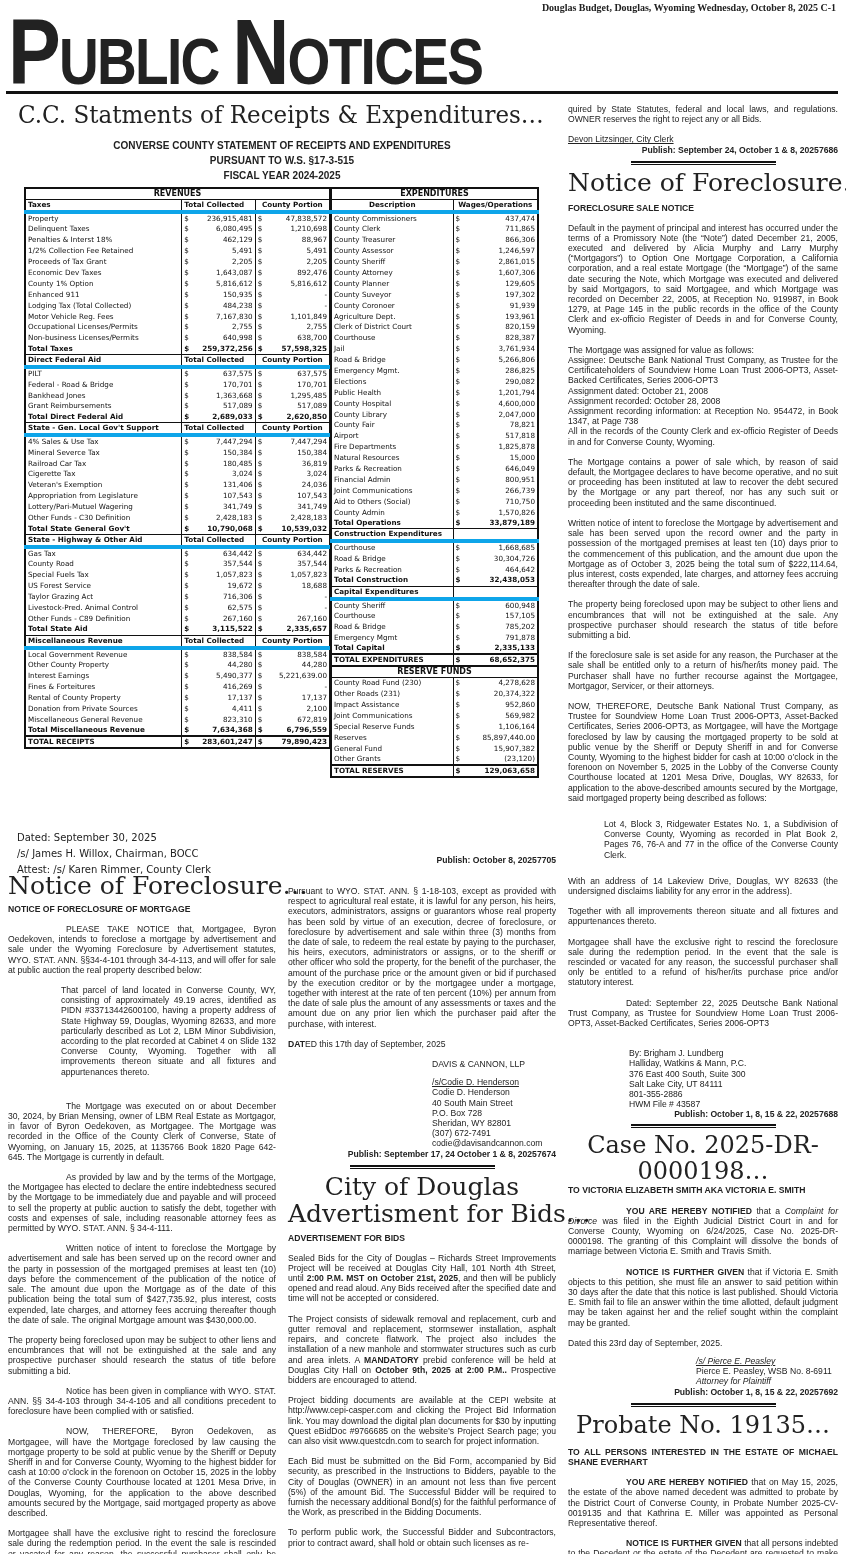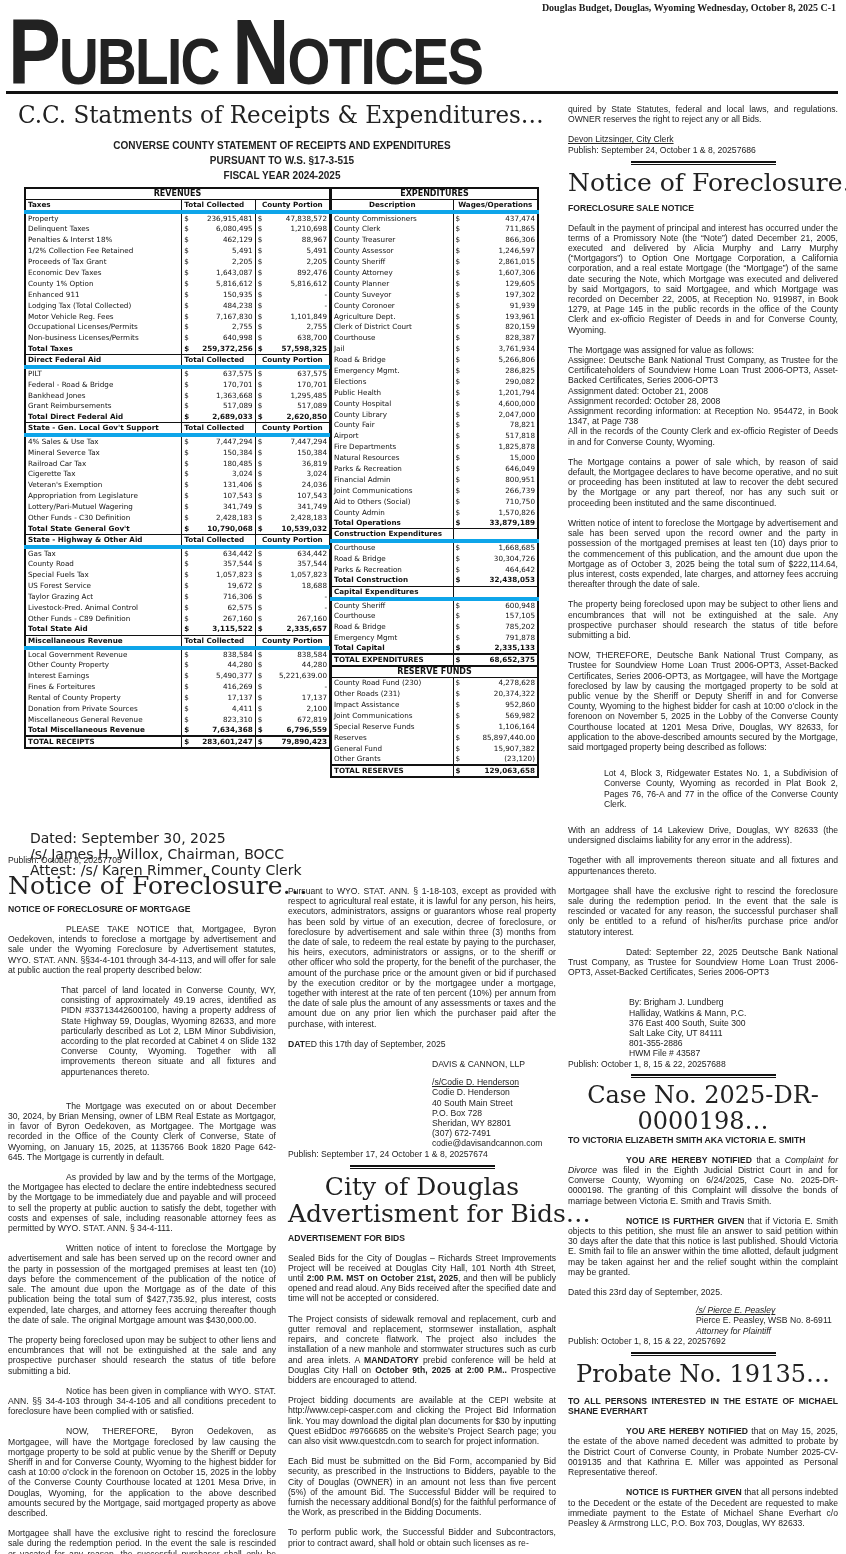--- a/index.html
+++ b/index.html
@@ -9,21 +9,21 @@
 .mast{left:8px;top:6px;font-family:"Liberation Sans",sans-serif;font-weight:bold;font-size:92px;line-height:92px;letter-spacing:-2px;transform:scaleX(0.86);transform-origin:left top;white-space:nowrap}
 .mast .sm{font-size:64px}
 .mastrule{left:6px;right:8px;top:91px;height:3px;background:#111}
 .hd{font-family:"DejaVu Serif",serif;color:#222;white-space:nowrap}
 .p{font-size:8.6px;line-height:10.2px;text-align:justify;hyphens:auto}
 .p + .p{margin-top:10px}
 .ind{text-indent:58px}
 .center{text-align:center}
 .bold{font-weight:bold}
 .sub{font-weight:bold;font-size:8.6px;margin:6px 0 10px}
-.pub{display:flex;justify-content:flex-start;font-weight:normal;font-size:8.6px}
+.pub{display:flex;justify-content:flex-end;font-weight:bold;font-size:8.6px}
 .dbl{height:4px;border-top:2px solid #111;border-bottom:1px solid #111;width:145px;margin:0 auto 4px}
 .blk{margin-left:58px}
 .sig{margin-left:190px;font-size:8.6px;line-height:10.2px}
 .u{text-decoration:underline}
 
 .cct{font-family:"DejaVu Sans",sans-serif;font-size:7.2px;color:#111}
 .tbl{border:2px solid #111;border-collapse:collapse;width:100%}
 .tbl td{padding:0 2px;height:10.9px;line-height:10px;white-space:nowrap}
 .tbl td.d{width:10px}
 .tbl td.n{text-align:right}
@@ -647,21 +647,21 @@
           <td class="n">(23,120)</td>
         </tr>
         <tr class="tt">
           <td>TOTAL RESERVES</td>
           <td class="d sep">$</td>
           <td class="n">129,063,658</td>
         </tr>
       </tbody>
     </table>
 </div>
-<div class="abs" style="left:30px;top:830px;font-family:'DejaVu Sans',sans-serif;font-size:14px;line-height:16px;color:#222">
+<div class="abs" style="left:17px;top:830px;font-family:'DejaVu Sans',sans-serif;font-size:10px;line-height:16px;color:#222">
  <div>Dated: September 30, 2025</div>
     <div>/s/ James H. Willox, Chairman, BOCC</div>
     <div>Attest: /s/ Karen Rimmer, County Clerk</div>
 </div>
 <div class="abs pub" style="left:8px;top:855px;width:548px">
     <span>Publish: October 8, 2025</span>
     <span>7705</span>
   </div>
 
 <div class="abs" style="left:568px;top:104px;width:270px">
@@ -677,20 +677,21 @@
  <div class="p">Default in the payment of principal and interest has occurred under the terms of a Promissory Note (the “Note”) dated December 21, 2005, executed and delivered by Alicia Murphy and Larry Murphy (“Mortgagors”) to Option One Mortgage Corporation, a California corporation, and a real estate Mortgage (the “Mortgage”) of the same date securing the Note, which Mortgage was executed and delivered by said Mortgagors, to said Mortgagee, and which Mortgage was recorded on December 22, 2005, at Reception No. 919987, in Book 1279, at Page 145 in the public records in the office of the County Clerk and ex-officio Register of Deeds in and for Converse County, Wyoming.</div>
  <div class="p">The Mortgage was assigned for value as follows:</div>
  <div class="p" style="margin-top:0">Assignee: Deutsche Bank National Trust Company, as Trustee for the Certificateholders of Soundview Home Loan Trust 2006-OPT3, Asset-Backed Certificates, Series 2006-OPT3</div>
  <div class="p" style="margin-top:0">Assignment dated: October 21, 2008</div>
  <div class="p" style="margin-top:0">Assignment recorded: October 28, 2008</div>
  <div class="p" style="margin-top:0">Assignment recording information: at Reception No. 954472, in Book 1347, at Page 738</div>
  <div class="p" style="margin-top:0">All in the records of the County Clerk and ex-officio Register of Deeds in and for Converse County, Wyoming.</div>
  <div class="p">The Mortgage contains a power of sale which, by reason of said default, the Mortgagee declares to have become operative, and no suit or proceeding has been instituted at law to recover the debt secured by the Mortgage or any part thereof, nor has any such suit or proceeding been instituted and the same discontinued.</div>
  <div class="p">Written notice of intent to foreclose the Mortgage by advertisement and sale has been served upon the record owner and the party in possession of the mortgaged premises at least ten (10) days prior to the commencement of this publication, and the amount due upon the Mortgage as of October 3, 2025 being the total sum of $222,114.64, plus interest, costs expended, late charges, and attorney fees accruing thereafter through the date of sale.</div>
  <div class="p">The property being foreclosed upon may be subject to other liens and encumbrances that will not be extinguished at the sale. Any prospective purchaser should research the status of title before submitting a bid.</div>
+ <div class="p">If the foreclosure sale is set aside for any reason, the Purchaser at the sale shall be entitled only to a return of his/her/its money paid. The Purchaser shall have no further recourse against the Mortgagee, Mortgagor, Servicer, or their attorneys.</div>
  <div class="p">NOW, THEREFORE, Deutsche Bank National Trust Company, as Trustee for Soundview Home Loan Trust 2006-OPT3, Asset-Backed Certificates, Series 2006-OPT3, as Mortgagee, will have the Mortgage foreclosed by law by causing the mortgaged property to be sold at public venue by the Sheriff or Deputy Sheriff in and for Converse County, Wyoming to the highest bidder for cash at 10:00 o’clock in the forenoon on November 5, 2025 in the Lobby of the Converse County Courthouse located at 1201 Mesa Drive, Douglas, WY 82633, for application to the above-described amounts secured by the Mortgage, said mortgaged property being described as follows:</div>
  <div class="p blk" style="margin-top:16px;margin-left:36px">Lot 4, Block 3, Ridgewater Estates No. 1, a Subdivision of Converse County, Wyoming as recorded in Plat Book 2, Pages 76, 76-A and 77 in the office of the Converse County Clerk.</div>
  <div class="p" style="margin-top:16px">With an address of 14 Lakeview Drive, Douglas, WY 82633 (the undersigned disclaims liability for any error in the address).</div>
  <div class="p">Together with all improvements thereon situate and all fixtures and appurtenances thereto.</div>
  <div class="p">Mortgagee shall have the exclusive right to rescind the foreclosure sale during the redemption period. In the event that the sale is rescinded or vacated for any reason, the successful purchaser shall only be entitled to a refund of his/her/its purchase price and/or statutory interest.</div>
  <div class="p ind">Dated: September 22, 2025            Deutsche Bank National Trust Company, as Trustee for Soundview Home Loan Trust 2006-OPT3, Asset-Backed Certificates, Series 2006-OPT3</div>
  <div class="sig" style="margin-left:61px;margin-top:20px" id="fc2sig">
       <div>By: Brigham J. Lundberg</div>
       <div>Halliday, Watkins &amp; Mann, P.C.</div>
       <div>376 East 400 South, Suite 300</div>

